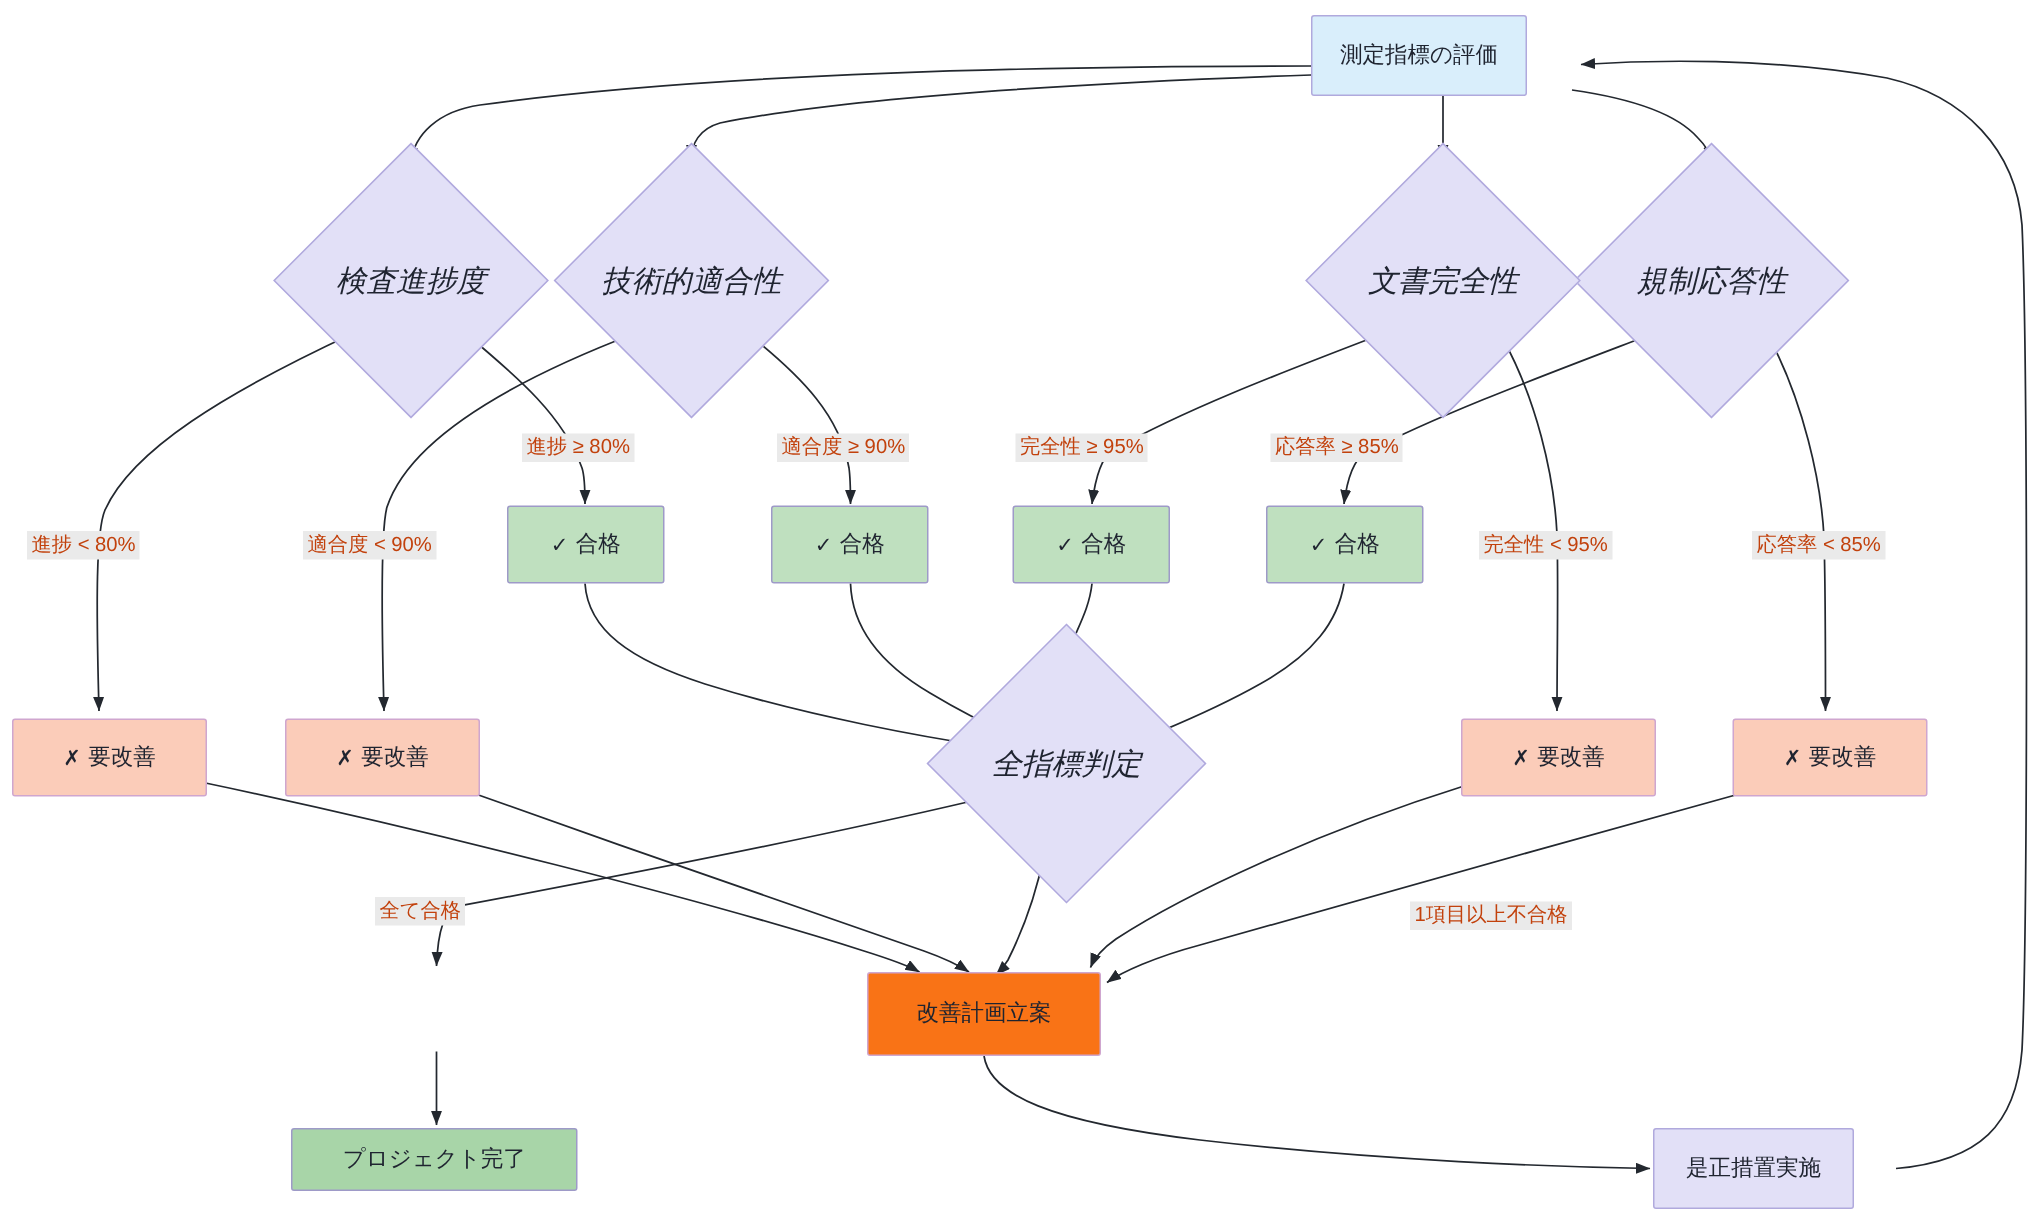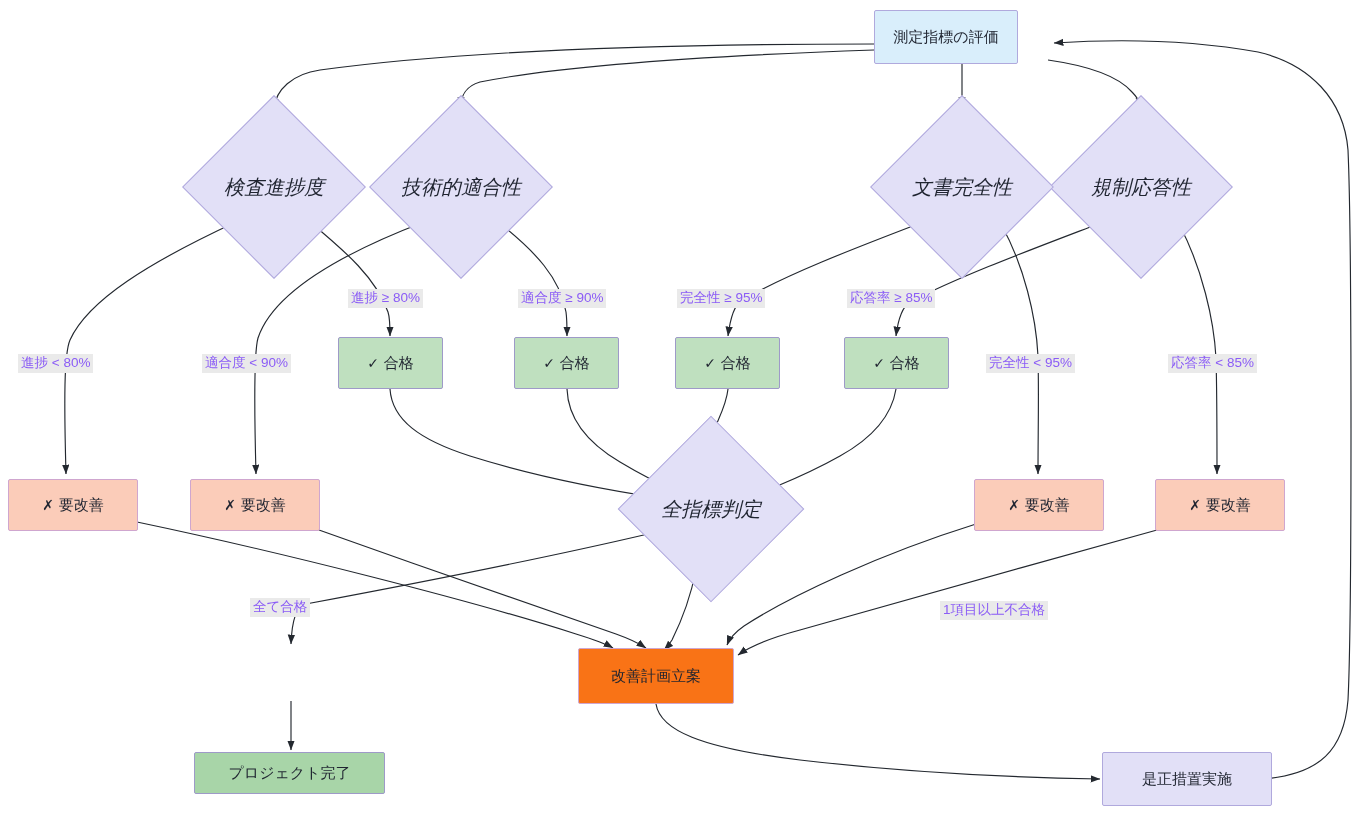--- a/index.html
+++ b/index.html
@@ -23,21 +23,21 @@
     position:absolute;left:0;top:0;width:100%;height:100%;
     background:#e2e0f7;border:1px solid #b0a9dd;
     transform:rotate(45deg);box-sizing:border-box;
   }
   .diamond .dlabel{
     position:absolute;left:0;top:0;width:100%;height:100%;
     display:flex;align-items:center;justify-content:center;
     font-size:20px;color:#1f2430;white-space:nowrap;z-index:3;font-style:italic;
   }
   .elabel{
-    position:absolute;background:#eaeaea;color:#8b5cf6;
+    position:absolute;background:#eaeaea;color:#c2410c;
     font-size:13.5px;line-height:1.25;padding:1px 3px;white-space:nowrap;z-index:5;
   }
   .mark{font-size:14px;margin-right:5px;}
 </style>
 </head>
 <body>
 
 <div id="stage">
 
   <svg id="edges" viewBox="0 0 1358 814">
@@ -150,21 +150,21 @@
 
 
   <div class="node rect done" style="left:194px;top:752px;width:191px;height:42px;">
     <span>プロジェクト完了</span>
   </div>
 
   <div class="node rect action" style="left:578px;top:648px;width:156px;height:56px;">
     <span>改善計画立案</span>
   </div>
 
-  <div class="node rect lav" style="left:1102px;top:752px;width:170px;height:54px;text-align:center;">
+  <div class="node rect lav" style="left:1102px;top:752px;width:134px;height:54px;text-align:center;">
     <span>是正措置実施</span>
   </div>
 
   <div class="elabel" style="left:18px;top:354px;">進捗 &lt; 80%</div>
   <div class="elabel" style="left:202px;top:354px;">適合度 &lt; 90%</div>
   <div class="elabel" style="left:348px;top:289px;">進捗 ≥ 80%</div>
   <div class="elabel" style="left:518px;top:289px;">適合度 ≥ 90%</div>
   <div class="elabel" style="left:677px;top:289px;">完全性 ≥ 95%</div>
   <div class="elabel" style="left:847px;top:289px;">応答率 ≥ 85%</div>
   <div class="elabel" style="left:986px;top:354px;">完全性 &lt; 95%</div>

